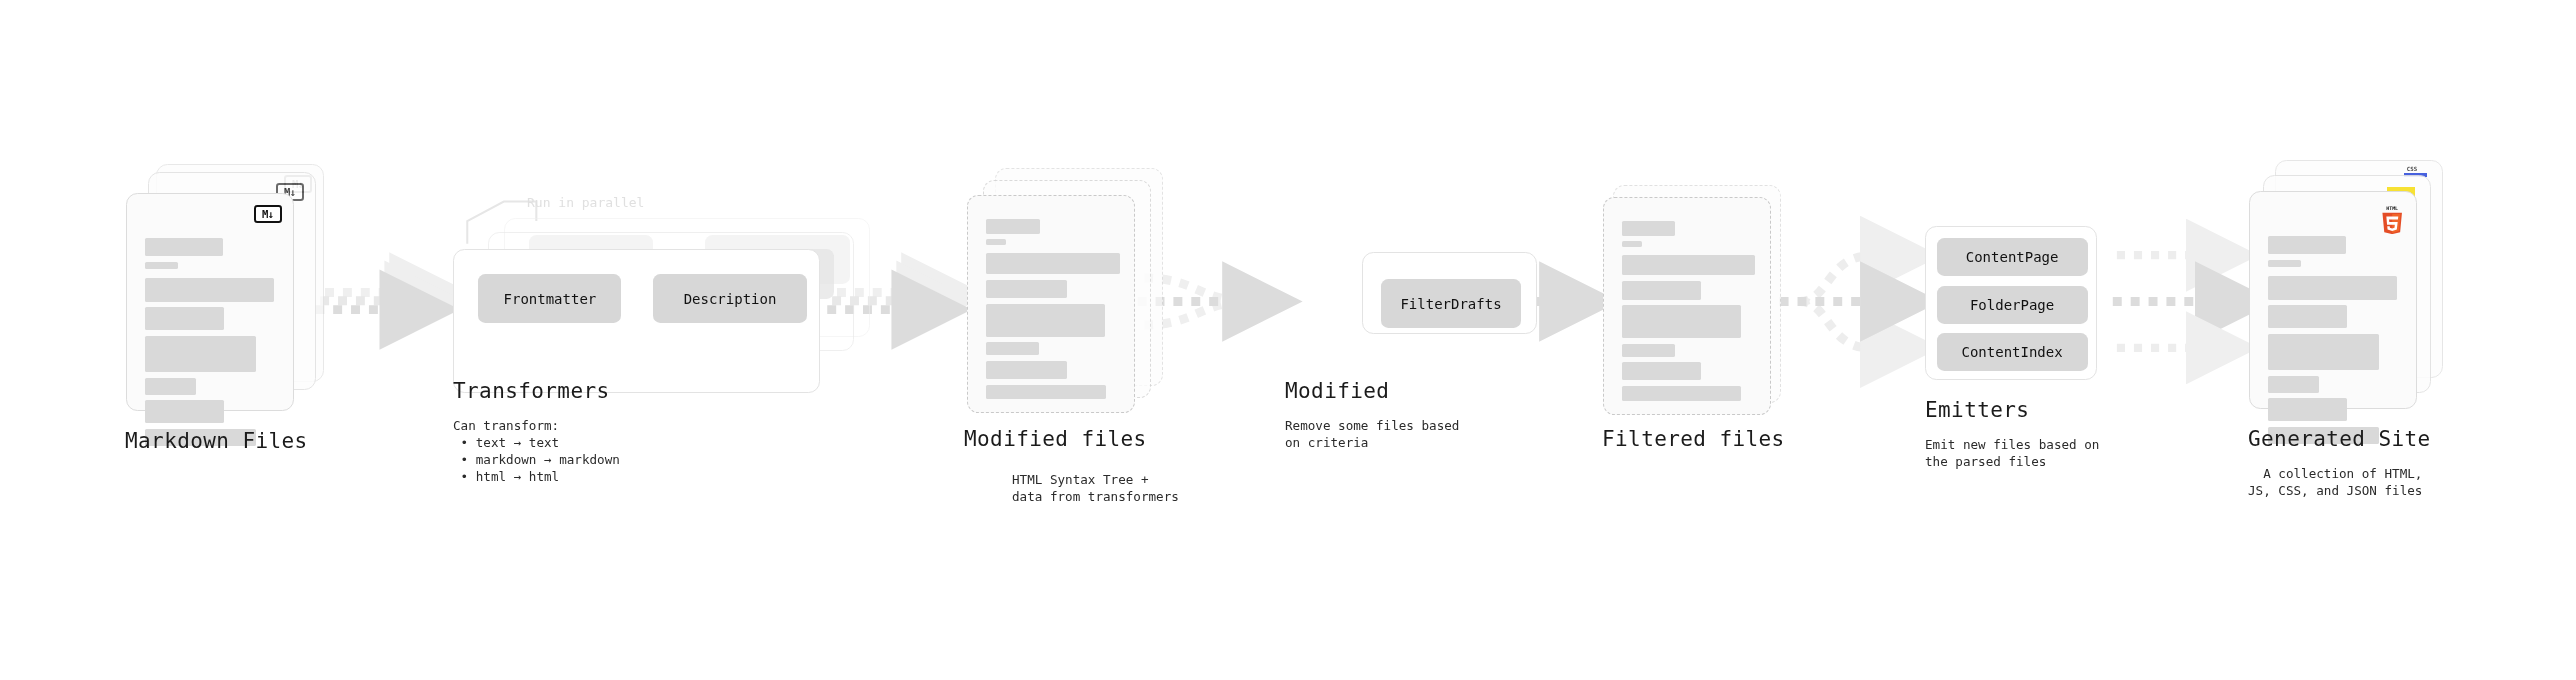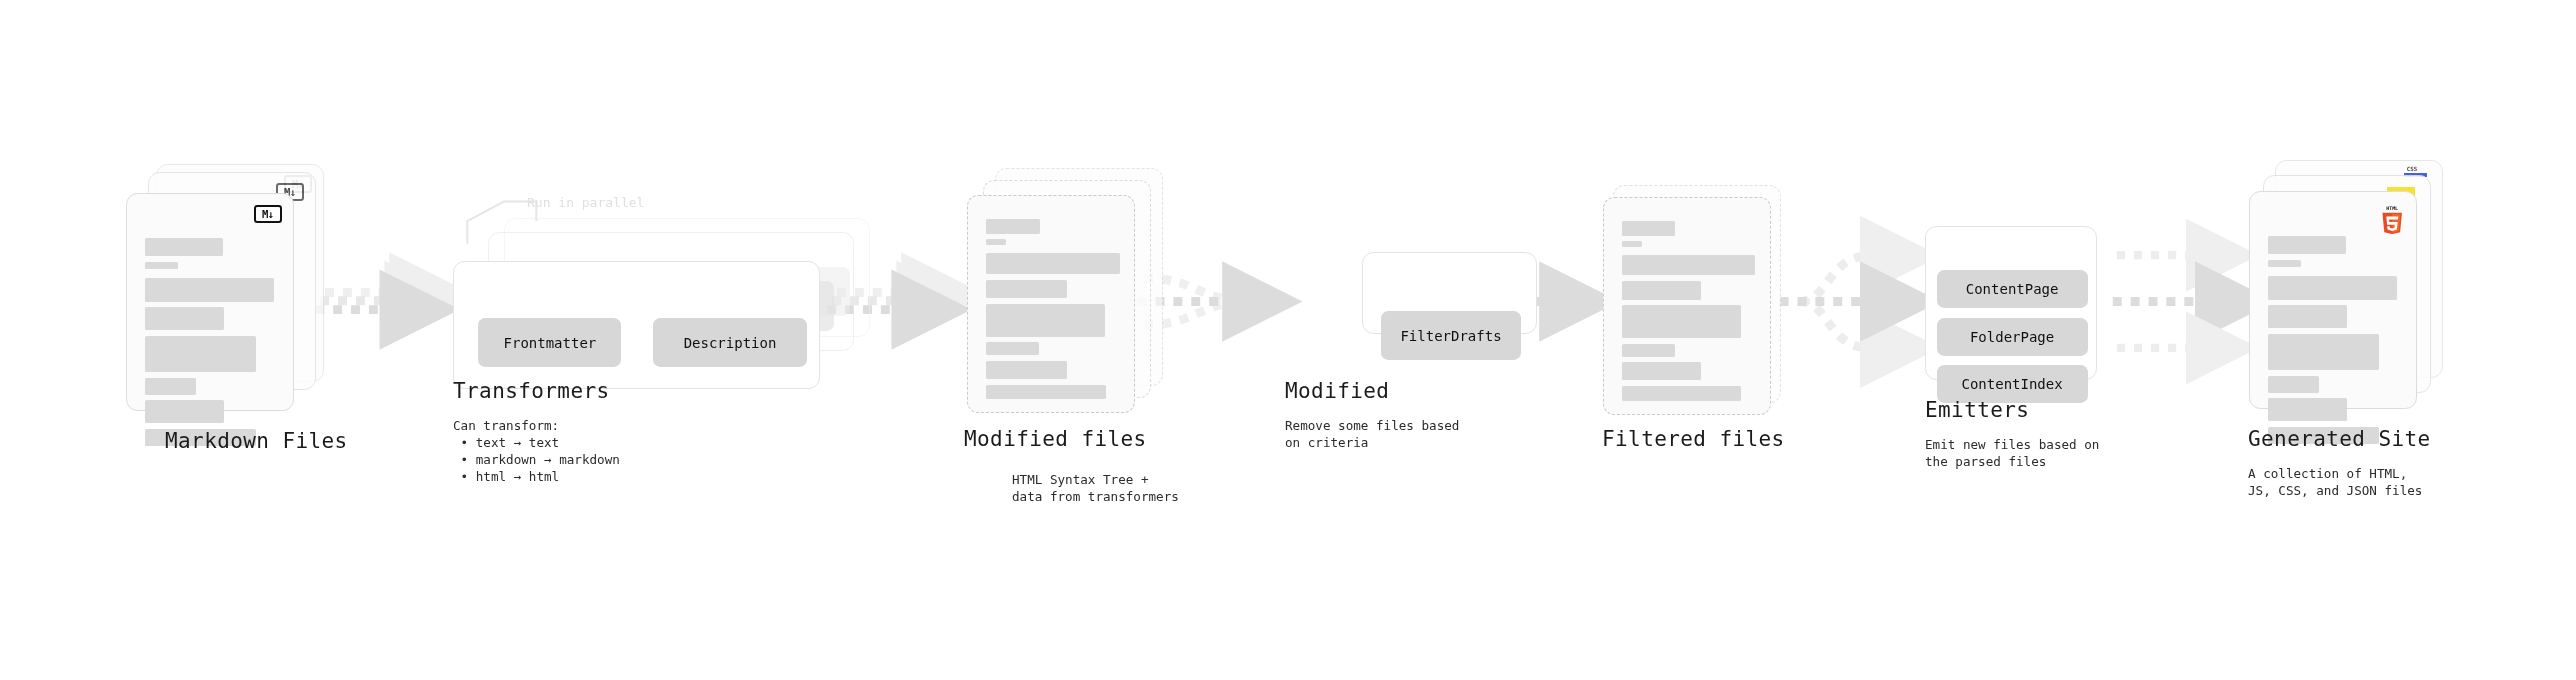--- a/index.html
+++ b/index.html
@@ -62,21 +62,20 @@
   .procbox.ghostbox{background:transparent;border-color:#efefef;}
   .chip{
     position:absolute;
     background:#d7d7d7;
     border-radius:7.3px;
     color:#111;
     font-size:14px;
     display:flex;align-items:center;justify-content:center;
     box-sizing:border-box;
     white-space:nowrap;
-    margin-top:32px;
   }
   .chip.ghostchip{background:#ececec;color:transparent;}
 
   
   .mdicon{
     position:absolute;
     width:28px;height:18px;
     border:2.4px solid #111;
     border-radius:3.3px;
     box-sizing:border-box;
@@ -171,35 +170,35 @@
         <div class="bar" style="width:32.5px;height:7.3px;margin-bottom:9px;"></div>
         <div class="bar" style="width:129px;height:23.6px;"></div>
         <div class="bar" style="width:79px;height:23px;"></div>
         <div class="bar" style="width:111px;height:36px;"></div>
         <div class="bar" style="width:51px;height:17px;"></div>
         <div class="bar" style="width:79px;height:23px;"></div>
         <div class="bar" style="width:111px;height:17px;"></div>
       </div>
     </div>
 
-    <div class="title" style="left:125px;top:429px;margin-left:40px;">Markdown Files</div>
+    <div class="title" style="left:125px;top:429px;">Markdown Files</div>
   </div>
 
   <div>
 
     <div class="procbox ghostbox" style="left:504px;top:218px;width:366px;height:119px;opacity:.55;">
       <div class="chip ghostchip" style="left:24.4px;top:16.3px;width:124px;height:49px;">&nbsp;</div>
       <div class="chip ghostchip" style="left:200px;top:16.3px;width:145px;height:49px;">&nbsp;</div>
     </div>
     <div class="procbox ghostbox" style="left:488px;top:232px;width:366px;height:119px;opacity:.7;border-color:#e9e9e9;">
       <div class="chip ghostchip" style="left:24.4px;top:16.3px;width:124px;height:50px;background:#e3e3e3;">&nbsp;</div>
       <div class="chip ghostchip" style="left:200px;top:16.3px;width:145px;height:50px;background:#e3e3e3;">&nbsp;</div>
     </div>
 
-    <div class="procbox" style="left:453px;top:261px;width:367px;height:128px;">
+    <div class="procbox" style="left:453px;top:249px;width:367px;height:144px;">
       <div class="chip" style="left:24.4px;top:24.4px;width:143px;height:49px;">Frontmatter</div>
       <div class="chip" style="left:199px;top:24.4px;width:154px;height:49px;">Description</div>
     </div>
 
     <div style="position:absolute;left:527px;top:195px;font-size:13px;color:#e0e0e0;white-space:nowrap;">Run in parallel</div>
 
     <div class="title" style="left:453px;top:379px;">Transformers</div>
     <div class="subtitle" style="left:453px;top:417px;">Can transform:
  • text → text
  • markdown → markdown
@@ -290,18 +289,18 @@
         <div class="bar" style="width:129px;height:23.6px;"></div>
         <div class="bar" style="width:79px;height:23px;"></div>
         <div class="bar" style="width:111px;height:36px;"></div>
         <div class="bar" style="width:51px;height:17px;"></div>
         <div class="bar" style="width:79px;height:23px;"></div>
         <div class="bar" style="width:111px;height:17px;"></div>
       </div>
     </div>
 
     <div class="title" style="left:2248px;top:427px;">Generated Site</div>
-    <div class="subtitle" style="left:2248px;top:465px;">A collection of HTML,
+    <div class="subtitle" style="left:2248px;top:465px;text-align:right;">A collection of HTML,
 JS, CSS, and JSON files</div>
   </div>
 
 </div>
 
 
 </body></html>

